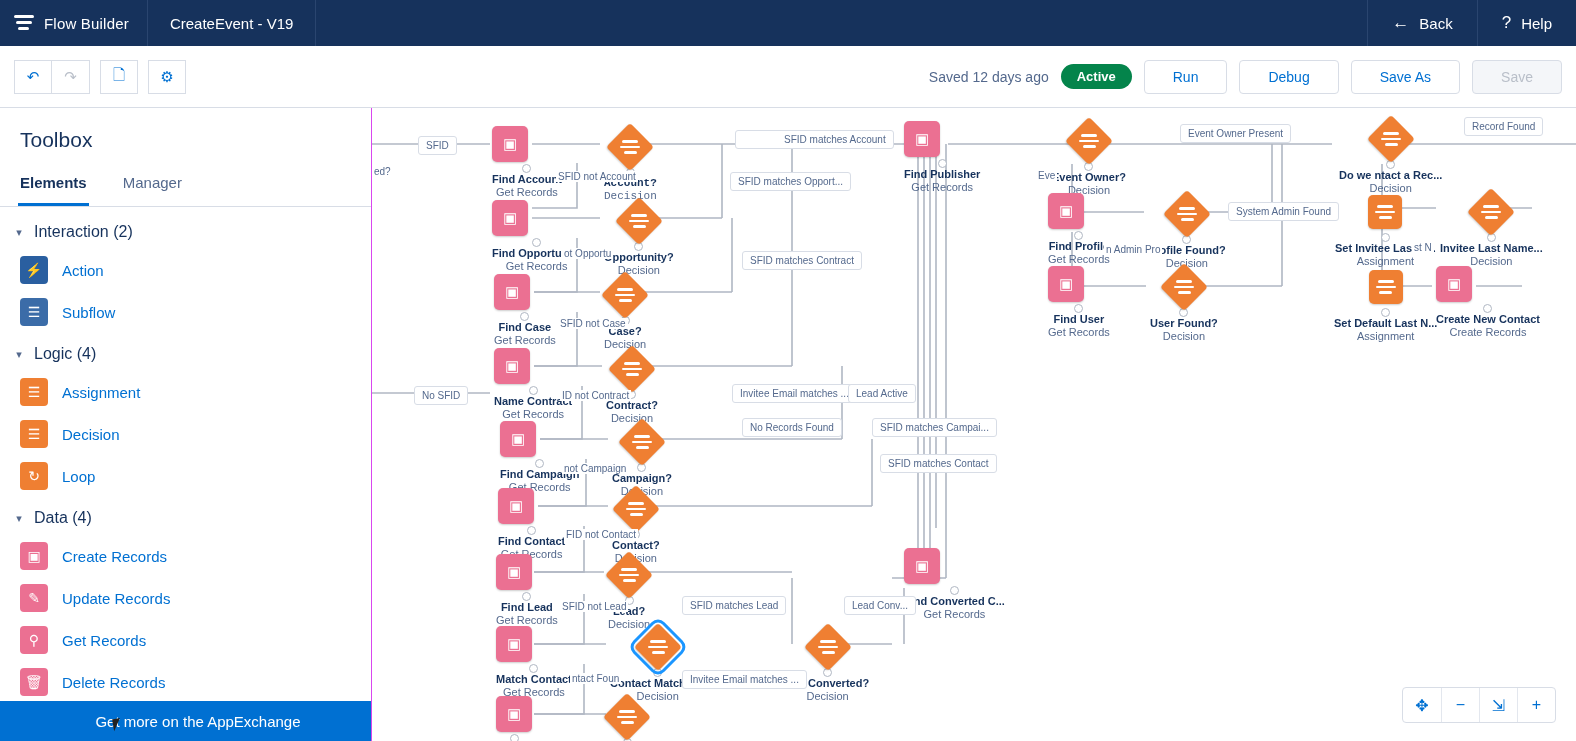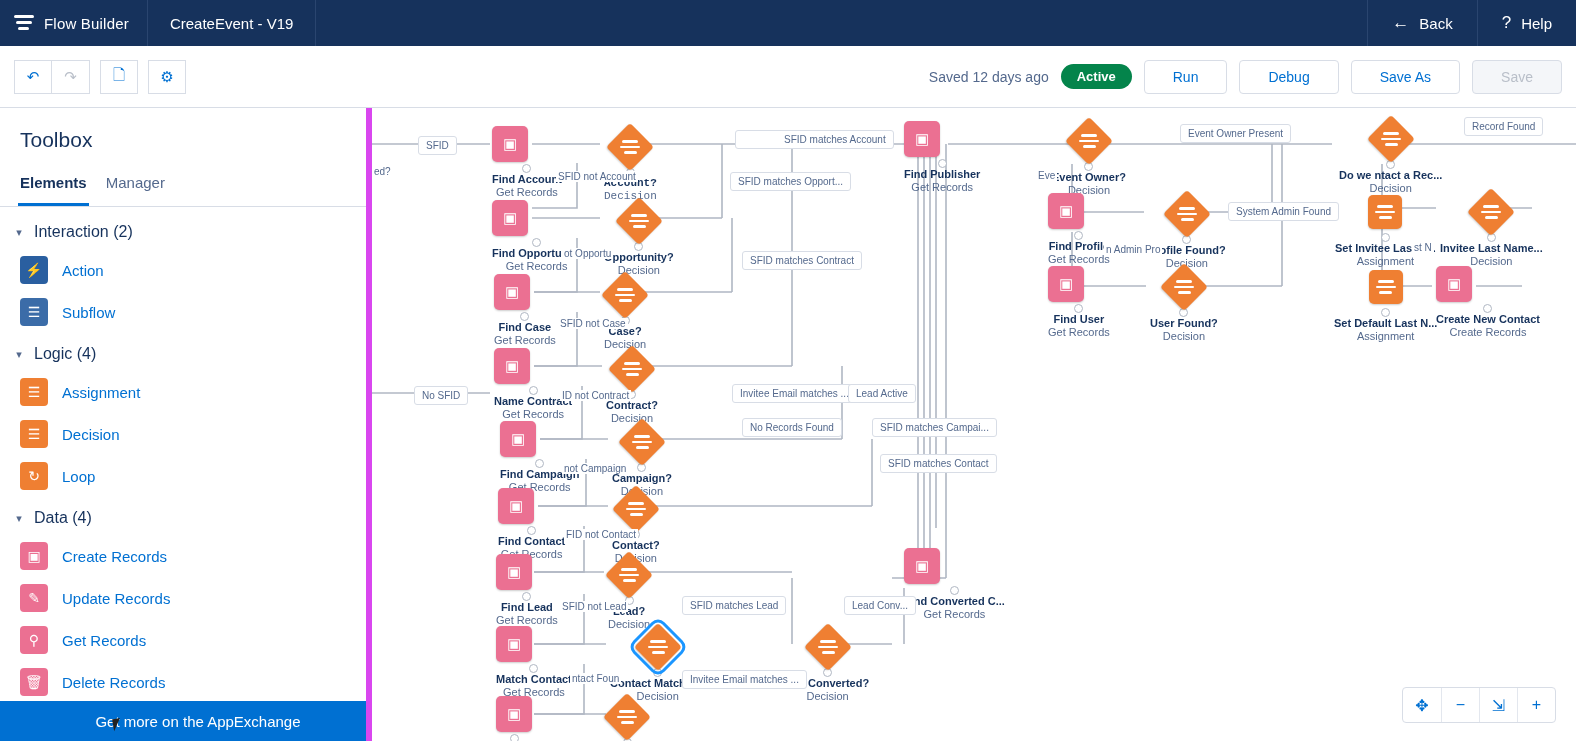--- a/index.html
+++ b/index.html
@@ -68,26 +68,26 @@
   }
   .btn {
     border: 1px solid #d8dde6; background: #fff; color: #0070d2;
     font-size: 14px; padding: 8px 28px; border-radius: 4px; cursor: pointer;
   }
   .btn.disabled { color: #b9bfc9; background: #f4f6f9; }
 
   
   .toolbox {
     position: absolute; top: 108px; left: 0; width: 372px; height: 633px;
-    background: #fff; border-right: 6px solid #d946ef; overflow: hidden;
+    background: #fff; border-right: 1px solid #d946ef; overflow: hidden;
   }
   .toolbox h2 {
     margin: 0; padding: 20px 20px 14px 20px; font-size: 21px; font-weight: normal; color: #16325c;
   }
-  .tabs { display: flex; border-bottom: 1px solid #d8dde6; padding: 0 18px; gap: 15px; }
+  .tabs { display: flex; border-bottom: 1px solid #d8dde6; padding: 0 18px; gap: 32px; }
   .tab {
     font-size: 15px; padding: 8px 2px 12px 2px; color: #54698d; cursor: pointer;
   }
   .tab.active { color: #16325c; font-weight: bold; border-bottom: 3px solid #0070d2; }
   .sections { padding: 4px 0 0 0; }
   .sec-header {
     display: flex; align-items: center; gap: 8px; padding: 12px 18px 8px 12px;
     font-size: 16px; color: #16325c; cursor: pointer;
   }
   .chev { color: #54698d; font-size: 11px; display: inline-block; width: 14px; text-align:center;}

